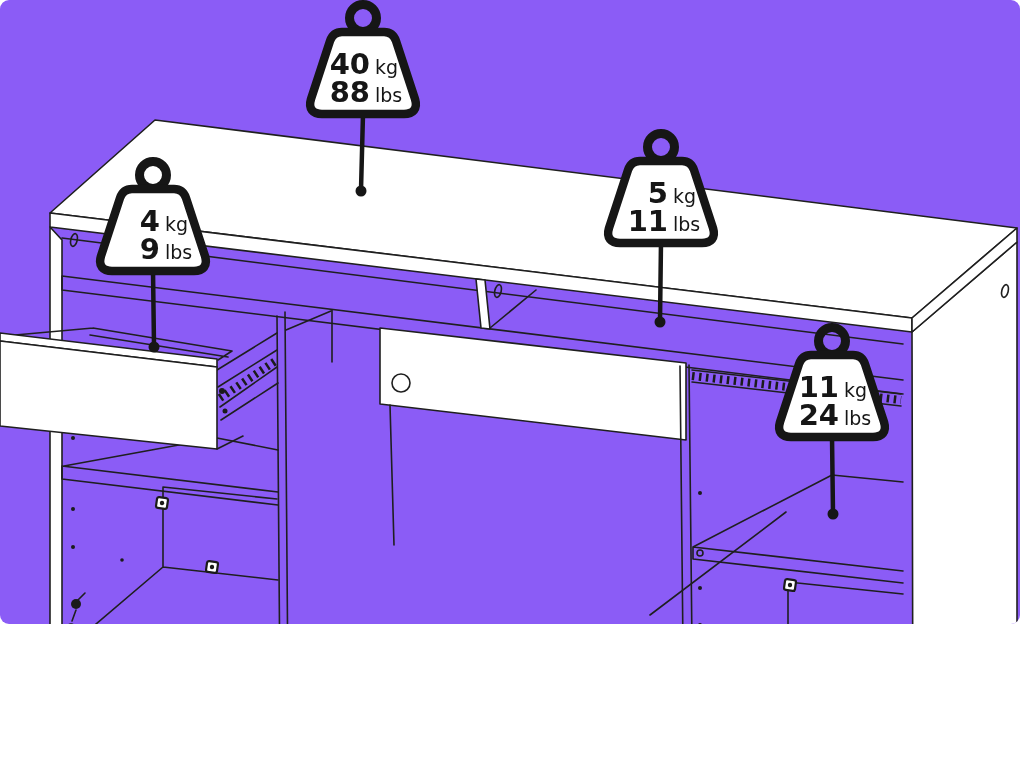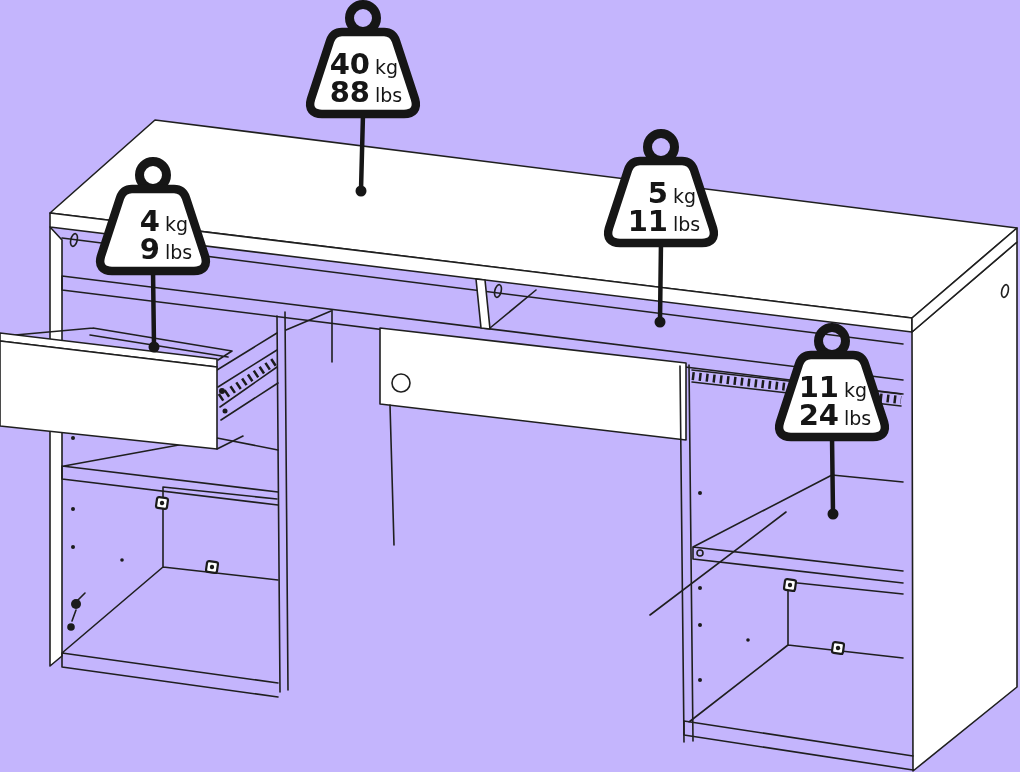--- a/index.html
+++ b/index.html
@@ -1,16 +1,16 @@
 <!DOCTYPE html>
 <html><head>
 <meta charset="utf-8">
 <style>
   html,body{margin:0;padding:0;background:#ffffff;}
-  .stage{position:relative;width:1020px;height:772px;background:#c4b5fd;overflow:hidden;}
+  .stage{position:relative;width:1020px;height:624px;background:#8b5cf6;overflow:hidden;border-radius:9px;}
   svg{display:block;}
   .desk-line{stroke:#1f1f1f;stroke-width:1.6;fill:none;stroke-linecap:round;stroke-linejoin:round;}
   .desk-face{stroke:#1f1f1f;stroke-width:1.6;fill:#ffffff;stroke-linejoin:round;}
   .hatch{stroke:#1b1b1b;stroke-dasharray:2.5 4.5;fill:none;}
   .hw-dot{fill:#1b1b1b;stroke:none;}
   .pin{fill:#ffffff;stroke:#1b1b1b;stroke-width:2.2;}
   .badge-body{fill:#ffffff;stroke:#161616;stroke-width:8.5;stroke-linejoin:round;}
   .badge-ring{fill:none;stroke:#161616;stroke-width:9;}
   .pointer{stroke:#161616;stroke-width:4.5;stroke-linecap:round;fill:none;}
   .pointer-dot{fill:#161616;stroke:none;}

